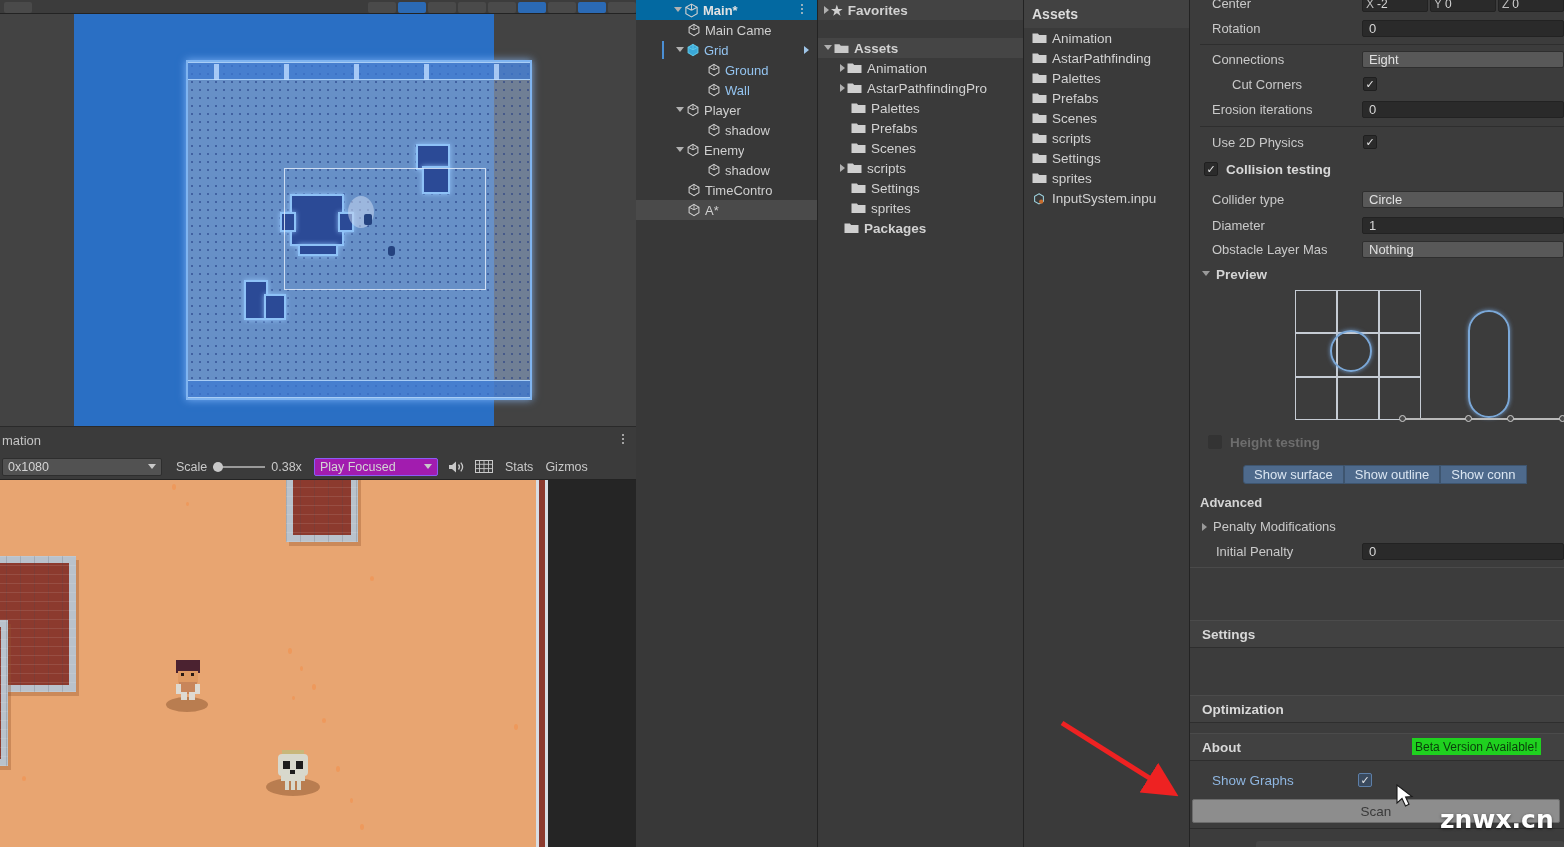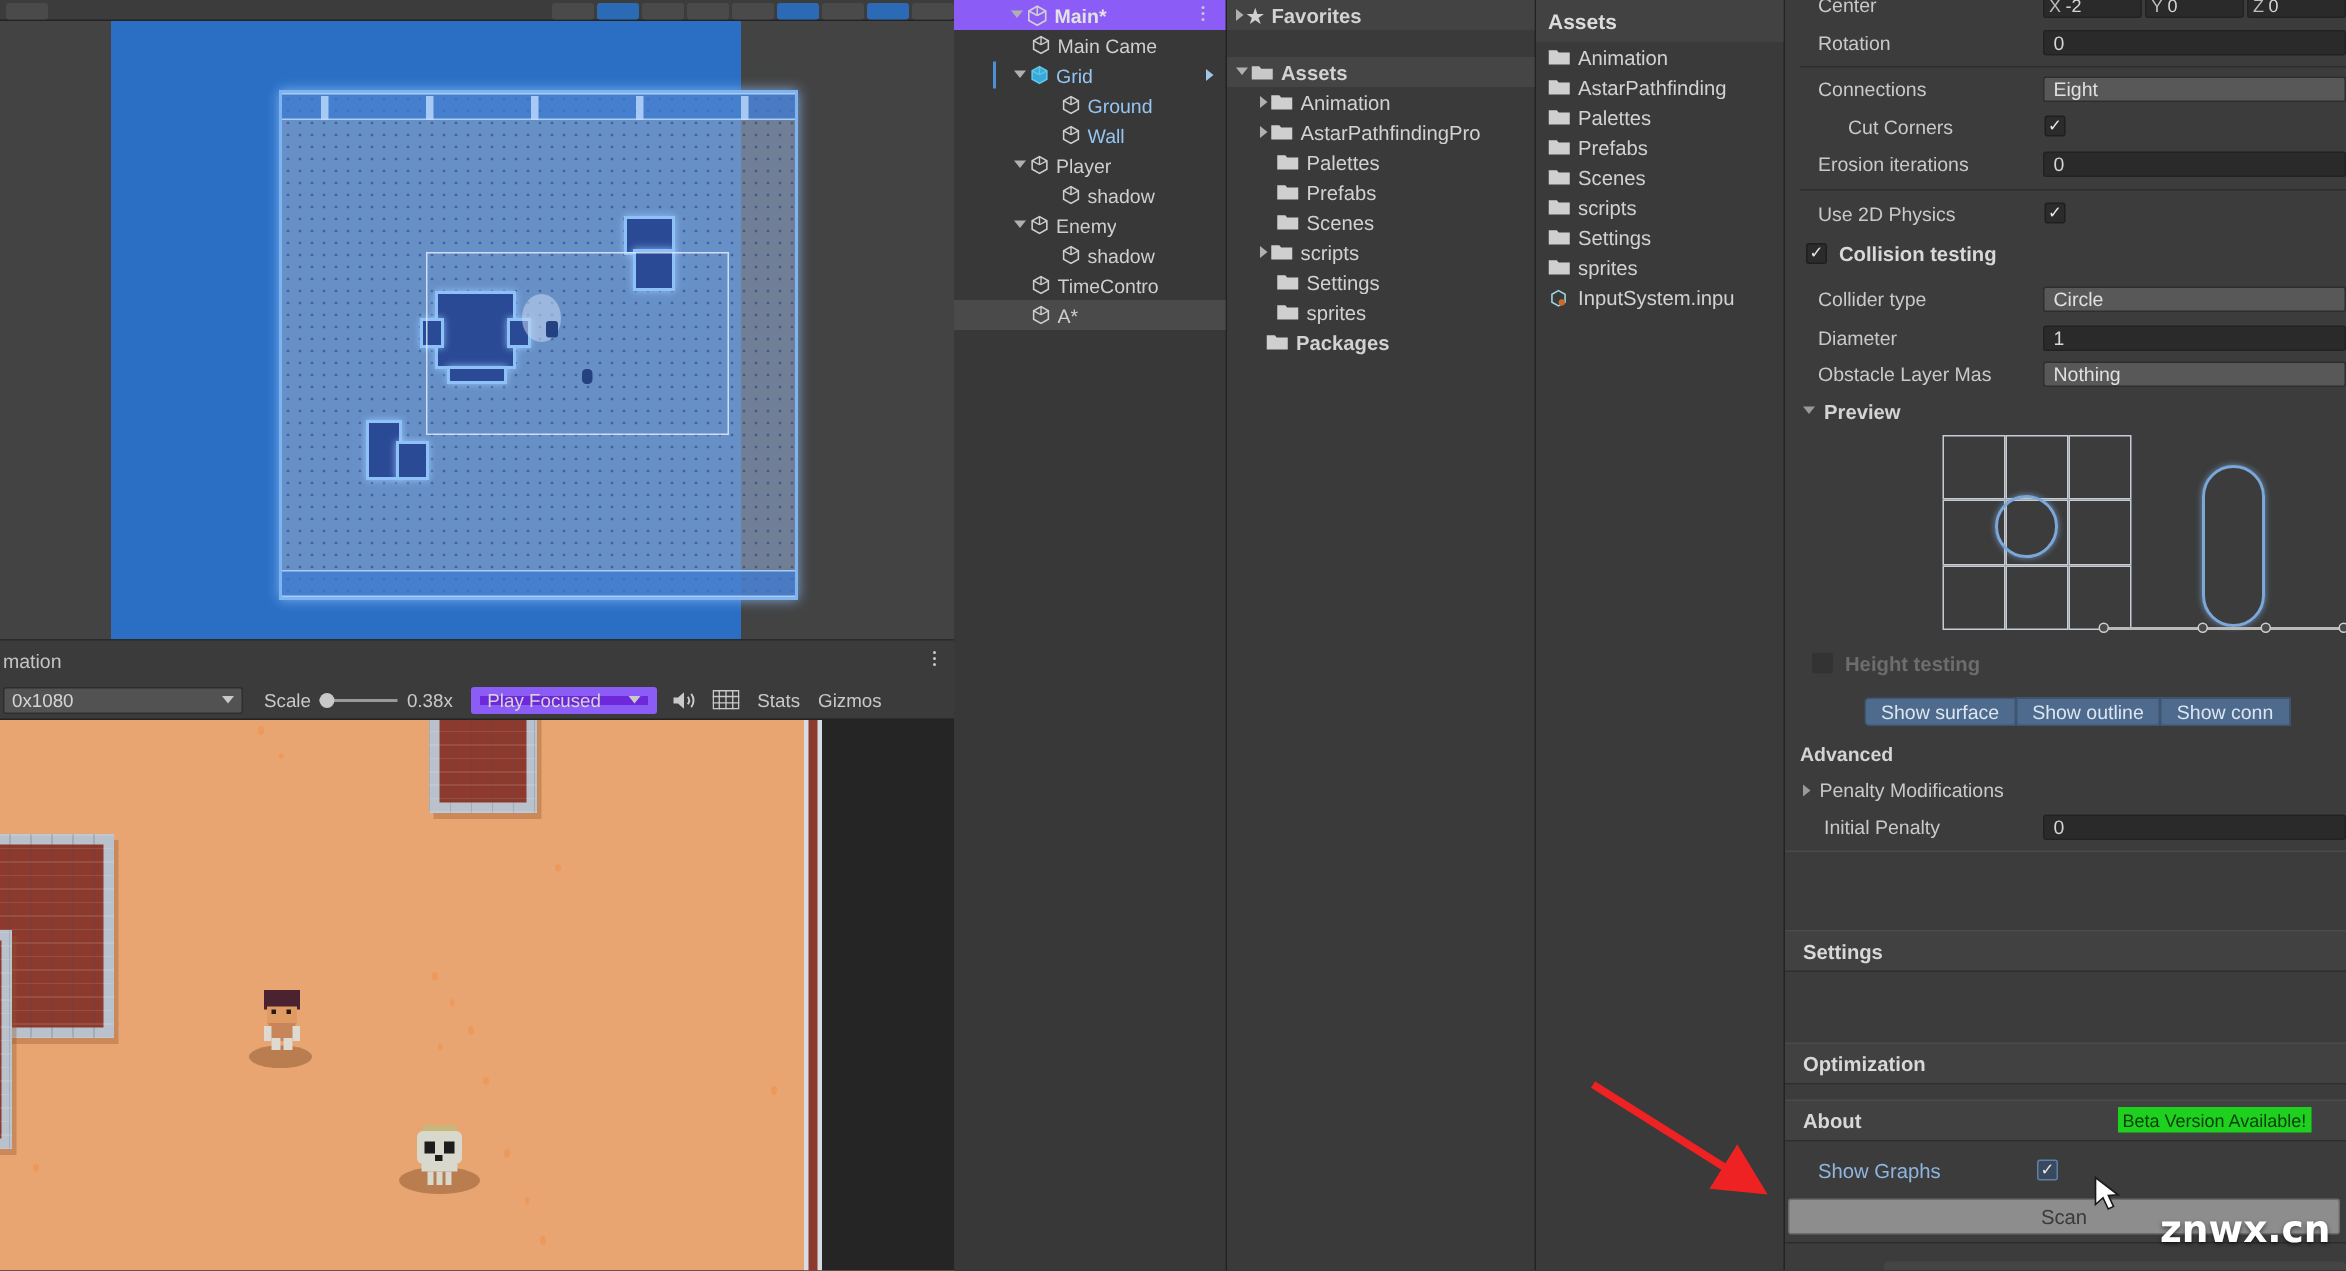--- a/index.html
+++ b/index.html
@@ -99,21 +99,21 @@
     border-right: 4px solid transparent; border-top: 5px solid #c9c9c9;
   }
   .gv-scale-wrap { display: flex; align-items: center; gap: 6px; margin-left: 14px; }
   .slider-track { position: relative; width: 52px; height: 2px; background: #9a9a9a; }
   .slider-knob {
     position: absolute; left: 0; top: -4px; width: 10px; height: 10px;
     border-radius: 50%; background: #c8c8c8;
   }
   .gv-focus {
     width: 124px; height: 18px; margin-left: 12px;
-    background: #6d28d9; border: 6px solid #8b5cf6; border-radius: 2px;
+    background: #a21caf; border: 1px solid #8b5cf6; border-radius: 2px;
     display: flex; align-items: center; justify-content: space-between;
     padding: 0 5px; font-size: 12.5px; color: #d4d4d4;
   }
   .gv-icon-btn { margin-left: 10px; display: flex; align-items: center; }
   .gv-txt-btn { margin-left: 12px; font-size: 12.5px; color: #c9c9c9; }
 
   
   .game-view {
     left: 0; top: 480px; width: 636px; height: 367px;
     background: #e8a571; overflow: hidden;
@@ -141,21 +141,21 @@
   
   .hierarchy {
     left: 636px; top: 0; width: 182px; height: 847px;
     background: #383838; border-right: 1px solid #232323;
   }
   .h-row {
     position: relative; height: 20px; display: flex; align-items: center;
     font-size: 13px; color: #cfcfcf; white-space: nowrap;
   }
   .h-row.sel { background: #4a4a4a; }
-  .h-row.main { background: #8b5cf6; }
+  .h-row.main { background: #0369a1; }
   .h-row.blue-lbl .h-label { color: #94c4f0; }
   .tri {
     width: 0; height: 0; margin-right: 2px;
     border-left: 5px solid #b0b0b0; border-top: 4px solid transparent;
     border-bottom: 4px solid transparent;
   }
   .tri.open {
     border-left: 4px solid transparent; border-right: 4px solid transparent;
     border-top: 5px solid #b0b0b0; margin-top: 2px;
   }

